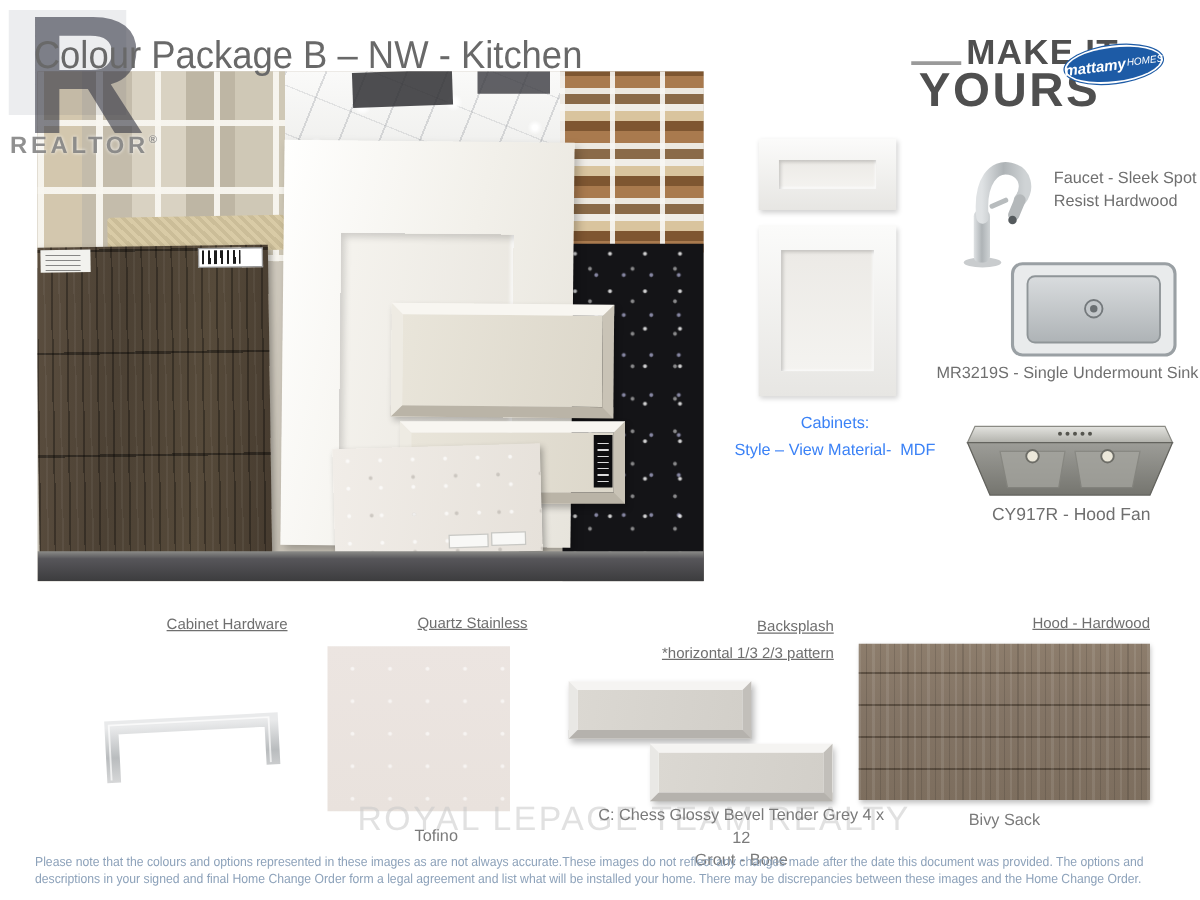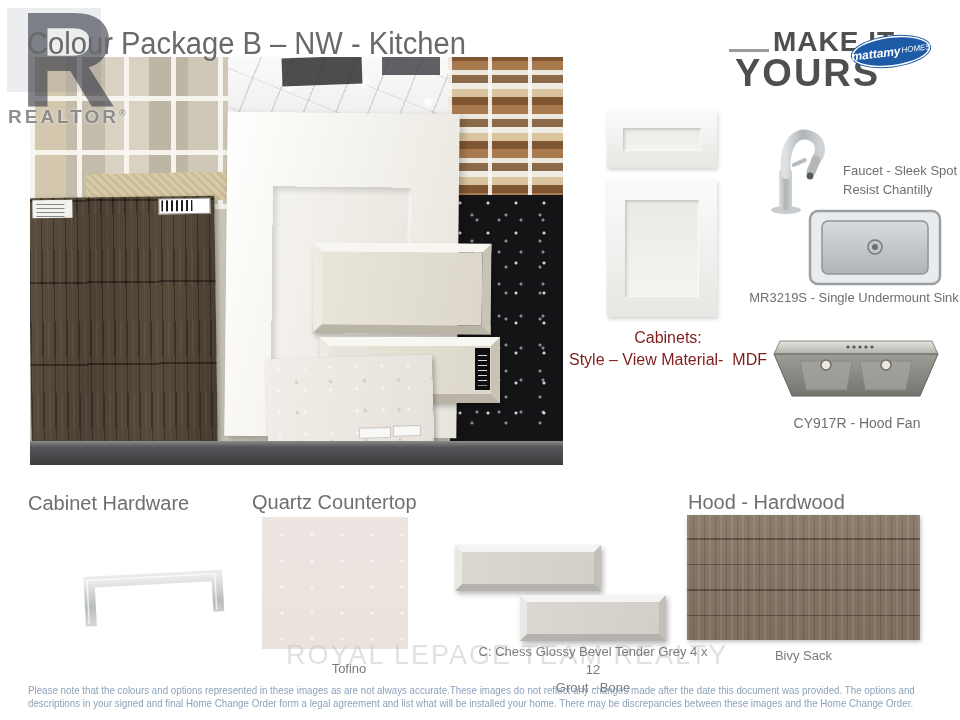--- a/index.html
+++ b/index.html
@@ -150,32 +150,32 @@
 
   
   .cab-sample { background:linear-gradient(180deg,#fbfbfa,#e7e6e3); box-shadow:1px 2px 4px rgba(0,0,0,0.18); z-index:2; }
   .drawer-sample { left:607px; top:111px; width:110px; height:57px; }
   .door-sample { left:607px; top:180px; width:110px; height:137px; }
   .recess { position:absolute; background:linear-gradient(180deg,#eceae6,#f4f3f0);
     box-shadow:inset 1.5px 1.5px 3px rgba(0,0,0,0.18), inset -1px -1px 2px rgba(255,255,255,0.95); }
   .recess-drawer { left:16px; top:17px; right:16px; bottom:17px; }
   .recess-door { left:18px; top:20px; right:18px; bottom:20px; }
 
-  .cabinets-text { left:563px; top:327px; width:210px; text-align:center; font-size:16px; line-height:22px; color:#7f1d1d; z-index:4; }
+  .cabinets-text { left:563px; top:327px; width:210px; text-align:center; font-size:13px; line-height:22px; color:#3b82f6; z-index:4; }
   .cabinets-text div { white-space:pre-wrap; }
 
   .faucet-svg { left:758px; top:112px; width:82px; height:103px; }
-  .faucet-label { left:843px; top:132px; width:115px; font-size:13px; line-height:19px; color:#6f6f6f;margin-top:29px; }
+  .faucet-label { left:843px; top:132px; width:115px; font-size:13px; line-height:19px; color:#6f6f6f; }
   .sink-svg { left:808px; top:209px; width:134px; height:77px; }
   .sink-label { left:748px; top:290px; width:212px; text-align:center; font-size:13px; color:#6f6f6f; white-space:nowrap; }
   .hood-svg { left:772px; top:329px; width:168px; height:70px; }
-  .hood-label { left:768px; top:403px; width:178px; text-align:center; font-size:14px; color:#6f6f6f;margin-top:12px; }
-
-  
-  .sec-head { font-size:20px; color:#6f6f6f; text-align:left; z-index:4; }
+  .hood-label { left:768px; top:403px; width:178px; text-align:center; font-size:14px; color:#6f6f6f; }
+
+  
+  .sec-head { font-size:12px; color:#6f6f6f; text-align:right; z-index:4;text-decoration:underline; }
   .sec-cap { font-size:13px; color:#7a7a7a; text-align:center; line-height:18px; z-index:4; }
 
   .hw-head { left:28px; top:492px; width:202px; }
   .pull-svg { left:68px; top:543px; width:170px; height:88px; }
   .hw-cap { left:15px; top:636px; width:228px; }
 
   .qz-head { left:252px; top:491px; width:170px; }
   .qz-sample {
     left:262px; top:517px; width:146px; height:132px;
     background-image:
@@ -286,21 +286,21 @@
     </defs>
     <ellipse cx="28" cy="98" rx="15" ry="4" fill="#c9ccce"></ellipse>
     <rect x="21" y="56" width="13" height="42" rx="5" fill="url(#fg)"></rect>
     <path d="M28 62 C25 32, 38 20, 50 23 C63 26, 65 39, 58 48" fill="none" stroke="url(#fg)" stroke-width="10" stroke-linecap="round"></path>
     <path d="M58 48 L53 60" fill="none" stroke="#b4b8ba" stroke-width="9" stroke-linecap="round"></path>
     <circle cx="52" cy="64" r="3.4" fill="#555a5d"></circle>
     <rect x="33" y="52" width="16" height="4" rx="2" transform="rotate(-24 33 52)" fill="#b8bcbe"></rect>
   </svg>
   <div class="abs faucet-label">
     <div>Faucet - Sleek Spot</div>
-    <div>Resist Chantilly</div>
+    <div>Resist Hardwood</div>
   </div>
 
   <svg class="abs sink-svg" viewBox="0 0 134 77">
     <defs>
       <linearGradient id="skg" x1="0" y1="0" x2="0" y2="1">
         <stop offset="0" stop-color="#d9dcde"></stop>
           <stop offset="1" stop-color="#aeb3b6"></stop>
       </linearGradient>
     </defs>
     <rect x="2" y="2" width="130" height="73" rx="8" fill="#e9ebec" stroke="#9aa0a4" stroke-width="2.5"></rect>
@@ -343,24 +343,28 @@
           <stop offset="0.55" stop-color="#b9bcbe"></stop>
           <stop offset="1" stop-color="#d6d7d8"></stop>
       </linearGradient>
     </defs>
     <g transform="rotate(-3 85 55)">
       <path d="M22 80 L22 36 L150 36 L150 72" fill="none" stroke="url(#ng)" stroke-width="11"></path>
       <path d="M22 80 L22 36 L150 36 L150 72" fill="none" stroke="#ffffff" stroke-width="1.5" opacity="0.7" transform="translate(-2,-2)"></path>
     </g>
   </svg>
 
-  <div class="abs sec-head qz-head">Quartz Countertop</div>
+  <div class="abs sec-head qz-head">Quartz Stainless</div>
   <div class="abs qz-sample"></div>
   <div class="abs sec-cap qz-cap">Tofino</div>
 
+  <div class="abs sec-head bs-head">
+    <div>Backsplash</div>
+    <div>*horizontal 1/3 2/3 pattern</div>
+  </div>
   <div class="bs-tile bs-t1"></div>
   <div class="bs-tile bs-t2"></div>
   <div class="abs sec-cap bs-cap">
     <div>C: Chess Glossy Bevel Tender Grey 4 x 12</div>
     <div>Grout - Bone</div>
   </div>
 
   <div class="abs sec-head fl-head">Hood - Hardwood</div>
   <div class="abs fl-sample"></div>
   <div class="abs sec-cap fl-cap">Bivy Sack</div>

